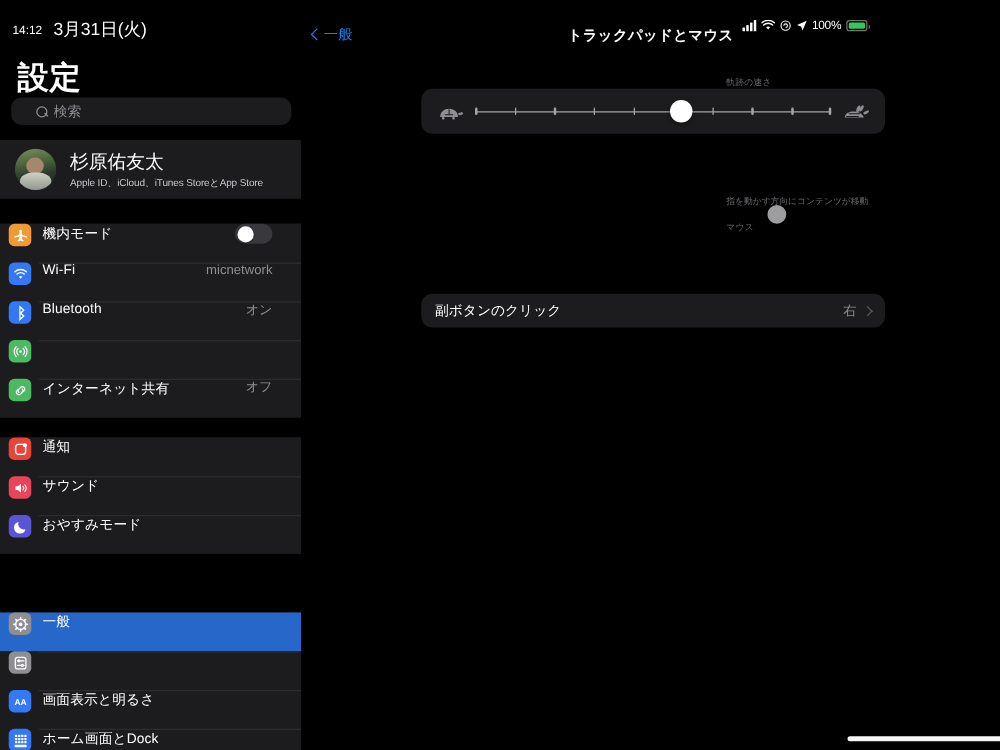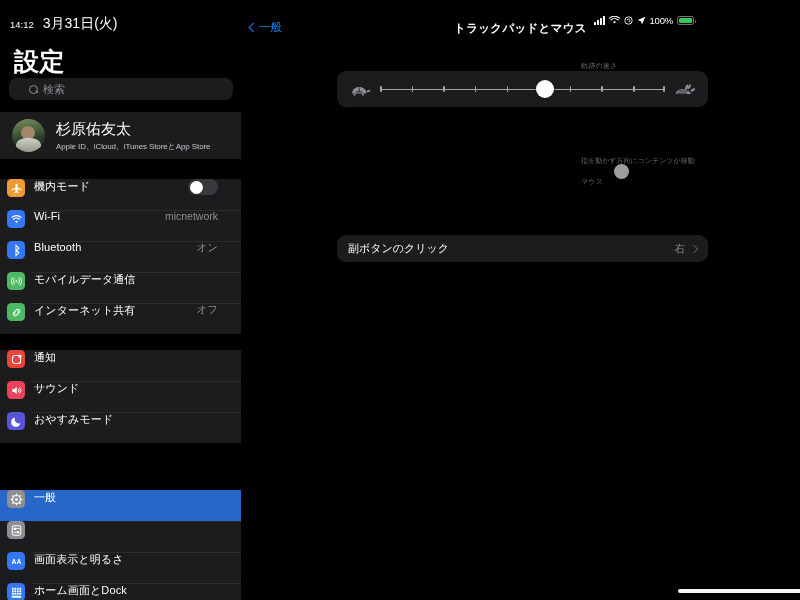--- a/index.html
+++ b/index.html
@@ -260,21 +260,20 @@
         <div class="row">
           <span class="ic" style="background: rgb(76, 185, 99);">
             <svg viewBox="0 0 24 24" width="13" height="13">
               <circle cx="12" cy="11.5" r="2" fill="#fff"></circle>
               <path d="M8.2 7.0 a6.4 6.4 0 0 0 0 9.2" fill="none" stroke="#fff" stroke-width="1.8" stroke-linecap="round"></path>
               <path d="M15.8 7.0 a6.4 6.4 0 0 1 0 9.2" fill="none" stroke="#fff" stroke-width="1.8" stroke-linecap="round"></path>
               <path d="M5.4 4.4 a10.4 10.4 0 0 0 0 14.4" fill="none" stroke="#fff" stroke-width="1.7" stroke-linecap="round"></path>
               <path d="M18.6 4.4 a10.4 10.4 0 0 1 0 14.4" fill="none" stroke="#fff" stroke-width="1.7" stroke-linecap="round"></path>
             </svg>
           </span>
-          <span class="row-label">モバイルデータ通信</span>
         </div>
         <div class="row">
           <span class="ic" style="background: rgb(76, 185, 99);">
             <svg viewBox="0 0 24 24" width="13" height="13">
               <path d="M9.6 14.6 a3.6 3.6 0 0 1 0-5.1 l2.3-2.3 a3.6 3.6 0 0 1 5.1 5.1 l-1.1 1.1" fill="none" stroke="#fff" stroke-width="1.9" stroke-linecap="round"></path>
               <path d="M14.4 9.4 a3.6 3.6 0 0 1 0 5.1 l-2.3 2.3 a3.6 3.6 0 0 1-5.1-5.1 l1.1-1.1" fill="none" stroke="#fff" stroke-width="1.9" stroke-linecap="round"></path>
             </svg>
           </span>
           <span class="row-label">インターネット共有</span>
           <span class="row-val">オフ</span>

